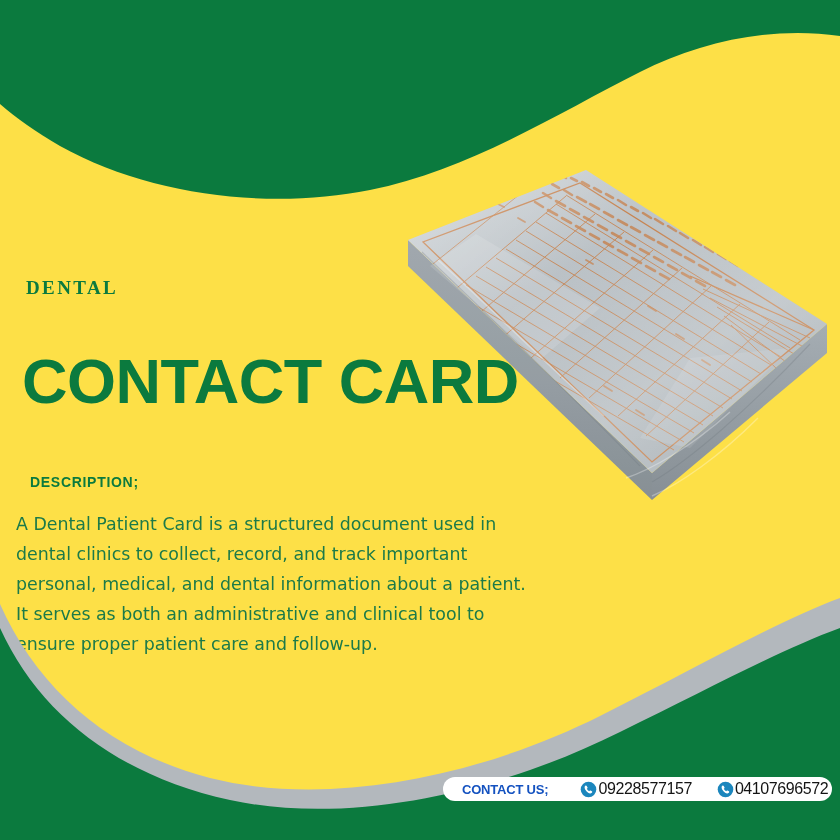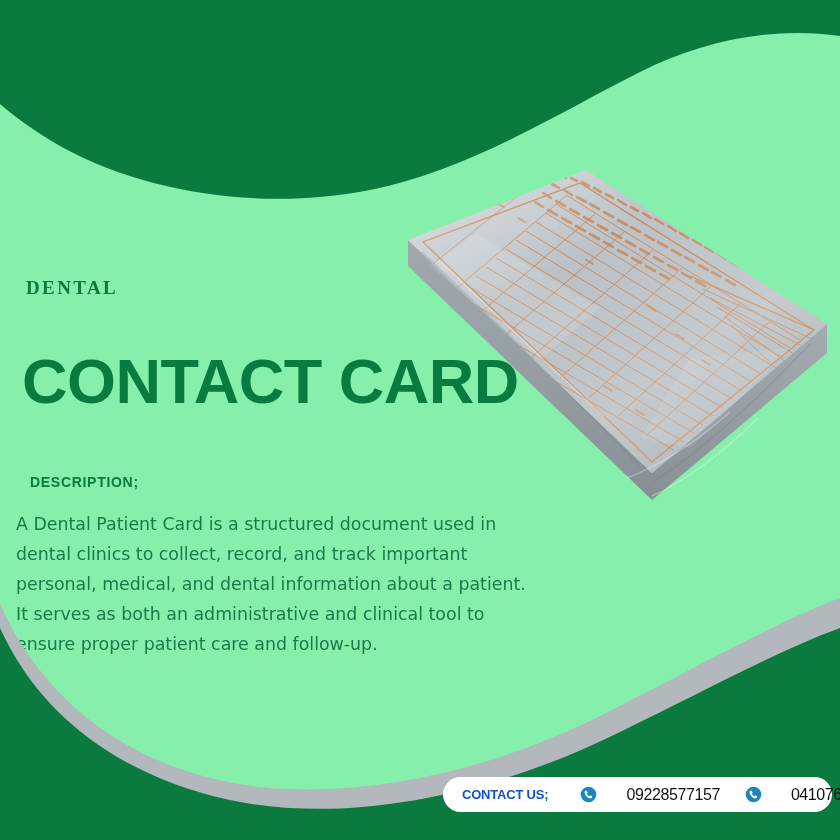--- a/index.html
+++ b/index.html
@@ -8,21 +8,21 @@
     background: #ffffff;
   }
   body {
     font-family: "Liberation Sans", sans-serif;
   }
   #poster {
     position: relative;
     width: 840px;
     height: 840px;
     overflow: hidden;
-    background: #86efac;
+    background: #fde047;
   }
 
   
   .wave-layer {
     position: absolute;
     left: 0;
     top: 0;
     width: 840px;
     height: 840px;
     pointer-events: none;
@@ -82,41 +82,40 @@
     width: 452px;
     height: 362px;
   }
 
   
   .contact-pill {
     position: absolute;
     left: 443px;
     top: 777px;
     width: 389px;
-    height: 35px;
+    height: 24px;
     background: #ffffff;
     border-radius: 18px;
     display: flex;
     align-items: center;
     box-sizing: border-box;
     padding: 0 9px 0 19px;
   }
   .contact-label {
     font-family: "Liberation Sans", sans-serif;
     font-weight: bold;
     font-size: 13px;
     letter-spacing: -0.2px;
     color: #1452c0;
     white-space: nowrap;
   }
   .phone-entry {
     display: flex;
     align-items: center;
     white-space: nowrap;
-    gap: 28px;
   }
   .phone-entry.first { margin-left: 32px; }
   .phone-entry.second { margin-left: 25px; }
   .phone-icon {
     width: 17px;
     height: 17px;
     flex: 0 0 17px;
     margin-right: 1px;
   }
   .phone-number {

